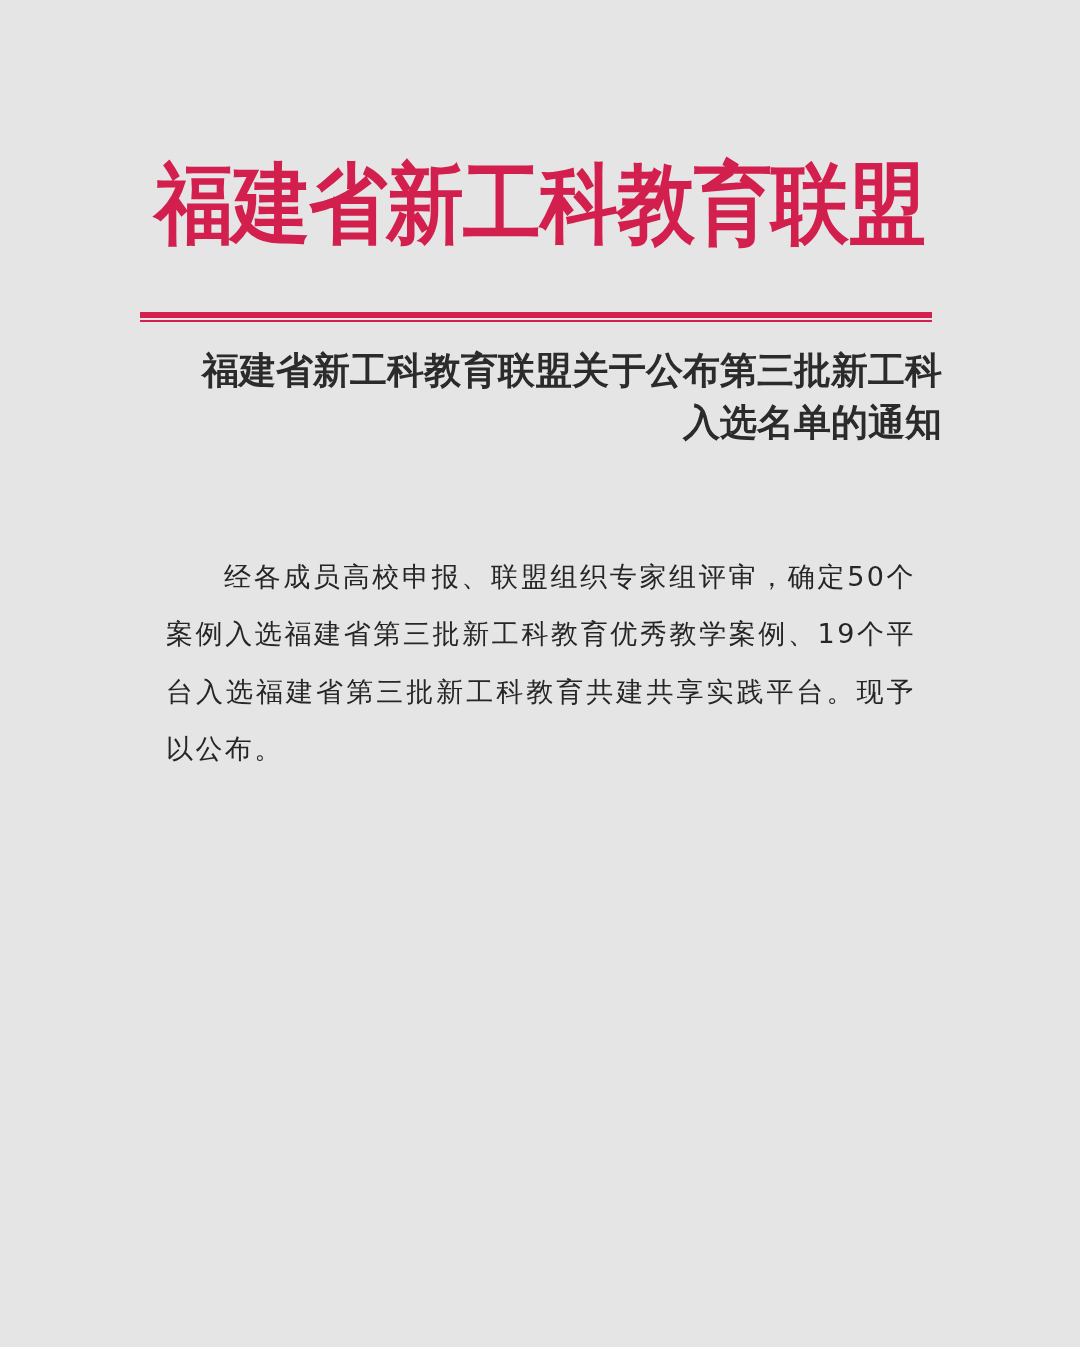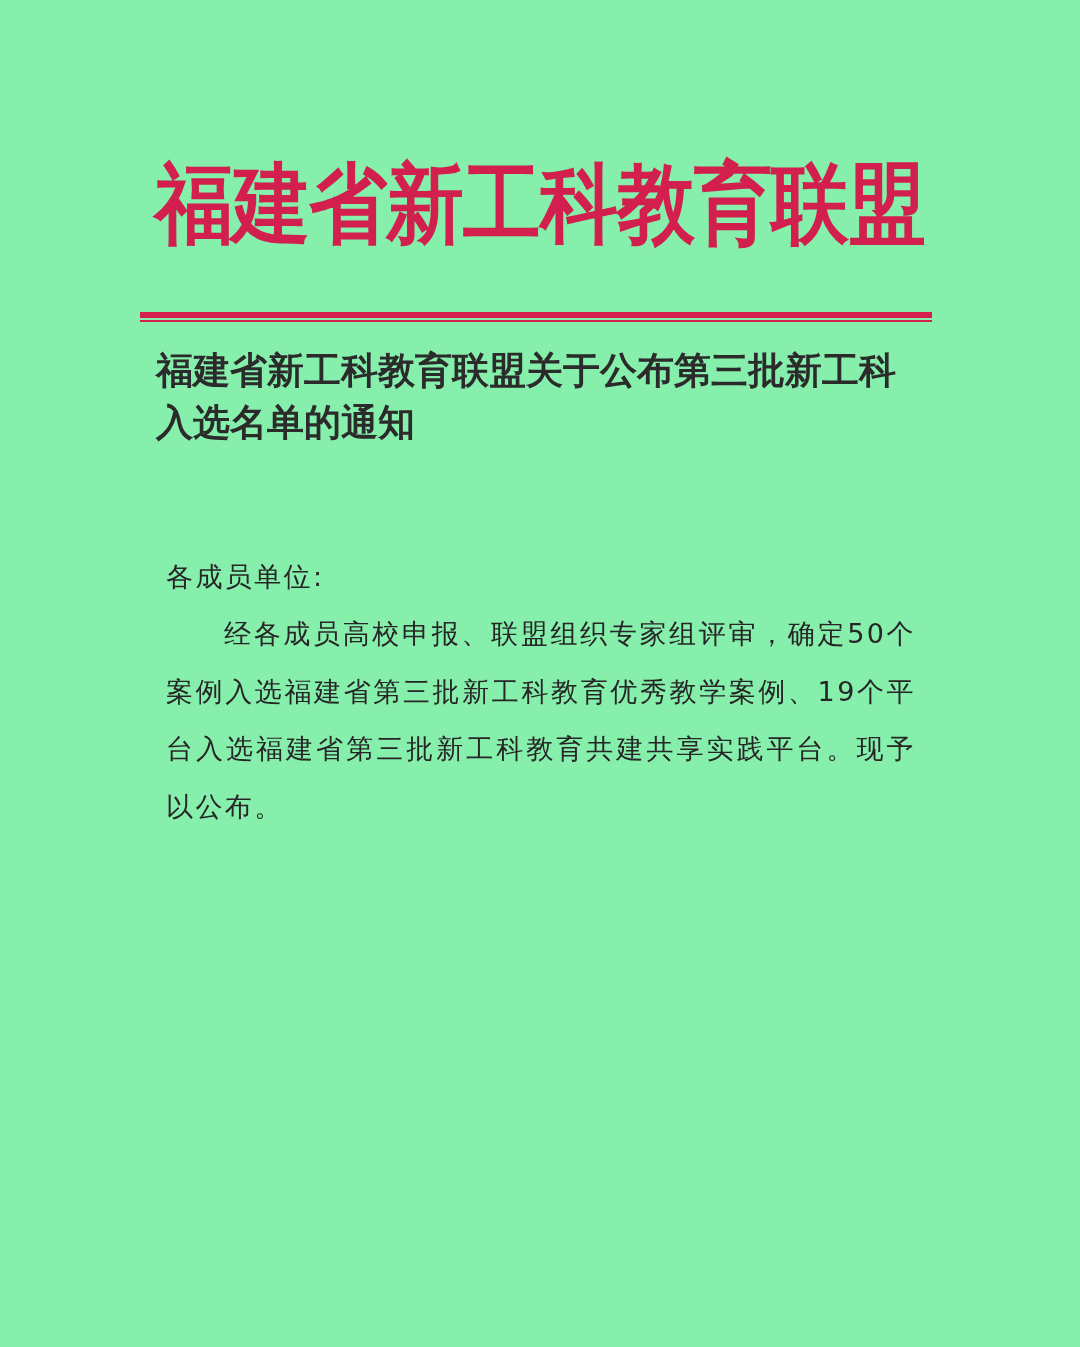--- a/index.html
+++ b/index.html
@@ -11,21 +11,21 @@
       width: 1080px;
       height: 1347px;
       position: relative;
       overflow: hidden;
     }
     .page {
       position: absolute;
       left: 0; top: 0;
       width: 1080px;
       height: 1347px;
-      background: #86efac;
+      background: #e5e5e5;
     }
     .masthead {
       position: absolute;
       left: 140px;
       top: 150px;
       width: 800px;
       text-align: center;
       font-family: "DejaVu Serif", "Liberation Serif", serif;
       font-weight: bold;
       font-size: 78px;
@@ -47,24 +47,24 @@
     .rule-thin {
       position: absolute;
       left: 140px;
       top: 320px;
       width: 792px;
       height: 2px;
       background: #d51f4f;
     }
     .doc-title {
       position: absolute;
-      left: 156px;
+      left: 162px;
       top: 344px;
       width: 780px;
-      text-align: left;
+      text-align: right;
       font-family: "DejaVu Serif", "Liberation Serif", serif;
       font-weight: bold;
       font-size: 37px;
       line-height: 52px;
       color: #2b2b2b;
     }
     .doc-title .tline { display: block; white-space: nowrap; }
     .body-text {
       position: absolute;
       left: 166px;
@@ -92,17 +92,16 @@
 
   <div class="rule-thick"></div>
   <div class="rule-thin"></div>
 
   <div class="doc-title">
     <span class="tline">福建省新工科教育联盟关于公布第三批新工科</span>
     <span class="tline">入选名单的通知</span>
   </div>
 
   <div class="body-text">
-    <p class="salutation">各成员单位:</p>
     <p class="para">经各成员高校申报、联盟组织专家组评审，确定50个案例入选福建省第三批新工科教育优秀教学案例、19个平台入选福建省第三批新工科教育共建共享实践平台。现予以公布。</p>
   </div>
 
 </div>
 
 </body></html>

